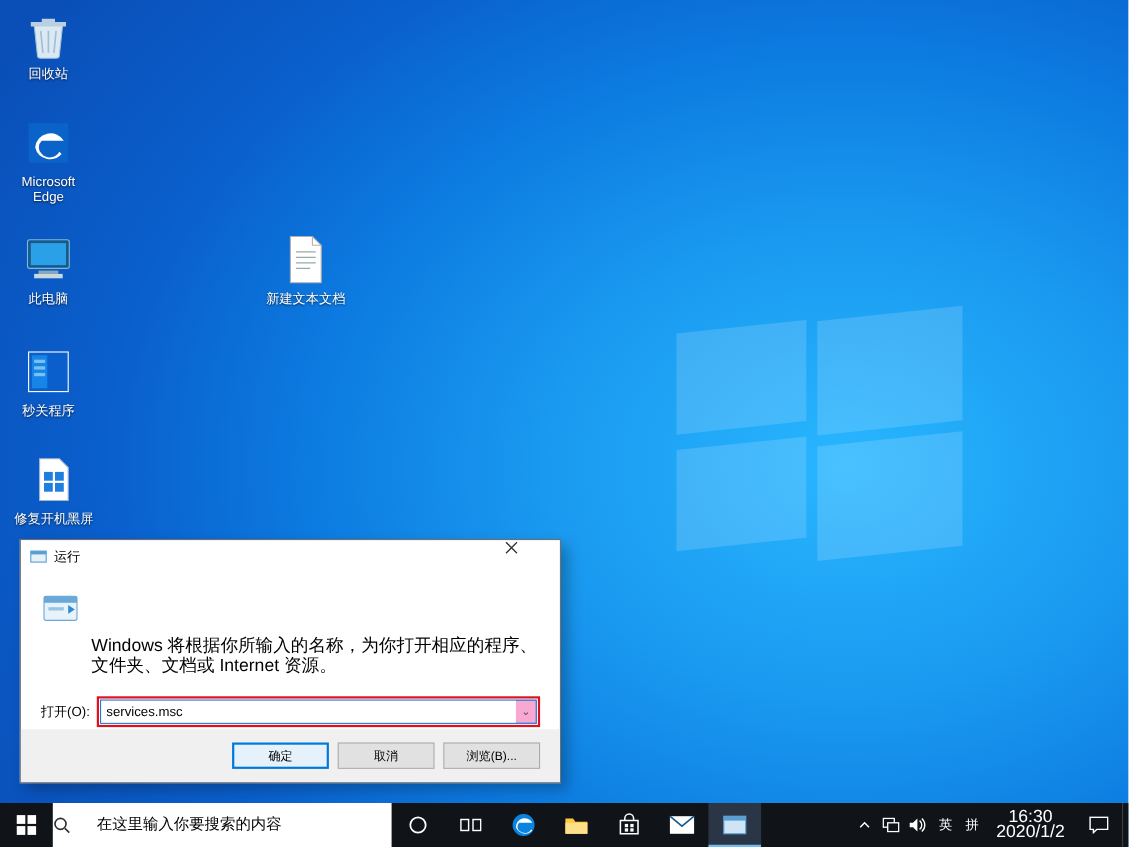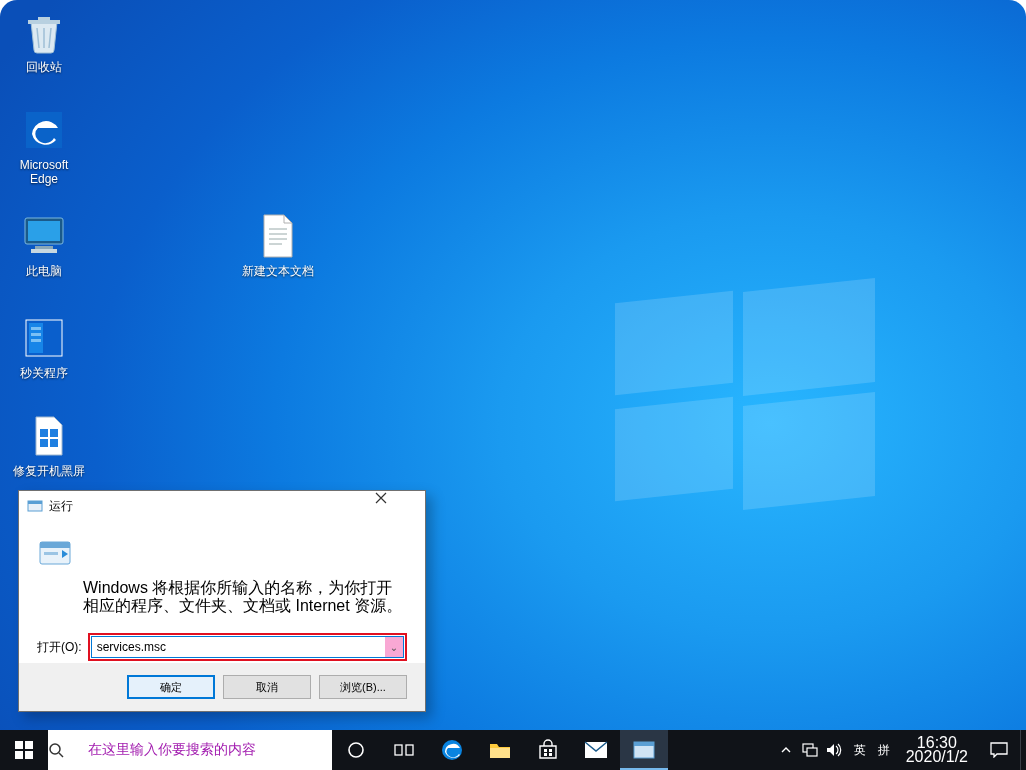--- a/index.html
+++ b/index.html
@@ -2,35 +2,34 @@
 <html><head>
 <meta charset="utf-8">
 <style>
 * { margin: 0; padding: 0; box-sizing: border-box; font-family: "Microsoft YaHei", "Segoe UI", sans-serif; }
 html, body { width: 1026px; height: 770px; overflow: hidden; }
 
 .desktop {
   position: relative;
   width: 1026px; height: 770px;
   background: radial-gradient(ellipse 900px 700px at 75% 55%, #28b6ff 0%, #1a9af0 30%, #0c7ae0 55%, #0a5fcc 75%, #0a4fb8 100%);
-  border-radius: 17px;
 }
 
 
 .winlogo { position: absolute; left: 615px; top: 285px; width: 260px; height: 220px; opacity: 0.55; }
 .winlogo .pane { position: absolute; background: rgba(255,255,255,0.28); }
 
 
 .dicon { position: absolute; width: 76px; text-align: center; color: #fff; font-size: 12px; text-shadow: 0 1px 2px rgba(0,0,0,0.7); cursor: default; }
 .dicon .glyph { width: 48px; height: 48px; margin: 0 auto 4px; display: flex; align-items: center; justify-content: center; }
 .dicon .label { line-height: 14px; }
 
 
 .run-dialog {
-  position: absolute; left: 18px; top: 490px; width: 408px; height: 222px;
+  position: absolute; left: 18px; top: 490px; width: 492px; height: 222px;
   background: #fff; border: 1px solid #707070; box-shadow: 6px 6px 12px rgba(0,0,0,0.25);
   font-size: 12px; color: #000;
 }
 .run-title { height: 30px; display: flex; align-items: center; padding: 0 6px 0 8px; }
 .run-title .ticon { width: 16px; height: 16px; margin-right: 6px; display: inline-flex; align-items:center; justify-content:center; }
 .run-title .ttext { flex: 1; }
 .run-title .close { width: 44px; height: 28px; text-align: center; line-height: 28px; font-size: 14px; color: #333; }
 .run-body { padding: 14px 18px 0 18px; display: flex; }
 .run-body .bicon { width: 36px; height: 36px; margin-right: 10px; flex-shrink:0; display:flex; align-items:center; justify-content:center; }
 .run-body .desc { font-size: 16px; line-height: 18px; margin-top: 44px; }
@@ -40,21 +39,21 @@
 .run-combo { position: relative; border: 1px solid #0078d7; height: 22px; display:flex; align-items:center; background:#f9a8d4; }
 .run-combo input { border:none; outline:none; flex:1; height:100%; padding: 0 5px; font-size:12px; }
 .run-combo .caret { width: 18px; text-align:center; color:#555; font-size:10px; }
 .run-buttons { position:absolute; bottom:0; left:0; right:0; height:48px; background:#f0f0f0; display:flex; justify-content:flex-end; align-items:center; padding-right:18px; gap:8px; border-top: 0; }
 .run-buttons button { width: 88px; height: 24px; background:#e1e1e1; border:1px solid #adadad; font-size:11px; }
 .run-buttons button.default { border:2px solid #0078d7; background:#e5f1fb; }
 
 
 .taskbar { position:absolute; left:0; bottom:0; width:100%; height:40px; background:#101318; display:flex; align-items:stretch; color:#fff; }
 .tb-start { width:48px; display:flex; align-items:center; justify-content:center; }
-.tb-search { display:flex; align-items:center; background:#fff; color:#a21caf; width:284px; margin:0; }
+.tb-search { display:flex; align-items:center; background:#fff; color:#000000; width:308px; margin:0; }
 .tb-search .sicon { width:40px; text-align:center; color:#333; font-size:16px; }
 .tb-search .stext { font-size:14px; }
 .tb-btn { width:48px; display:flex; align-items:center; justify-content:center; color:#fff; }
 .tb-btn.active { background:#2a3645; box-shadow: inset 0 -2px 0 #76b9ed; }
 .tb-spacer { flex:1; }
 .tb-tray { display:flex; align-items:center; gap:0; padding-right:2px; }
 .tb-tray .tray-ico { width:24px; height:40px; display:flex; align-items:center; justify-content:center; font-size:14px; }
 .tb-ime { font-size:12px; padding:0 6px; display:flex; align-items:center; }
 .tb-clock { font-size:16px; text-align:center; line-height:14px; padding:6px 10px; }
 .tb-showdesk { width:6px; border-left:1px solid #3a3f47; }

